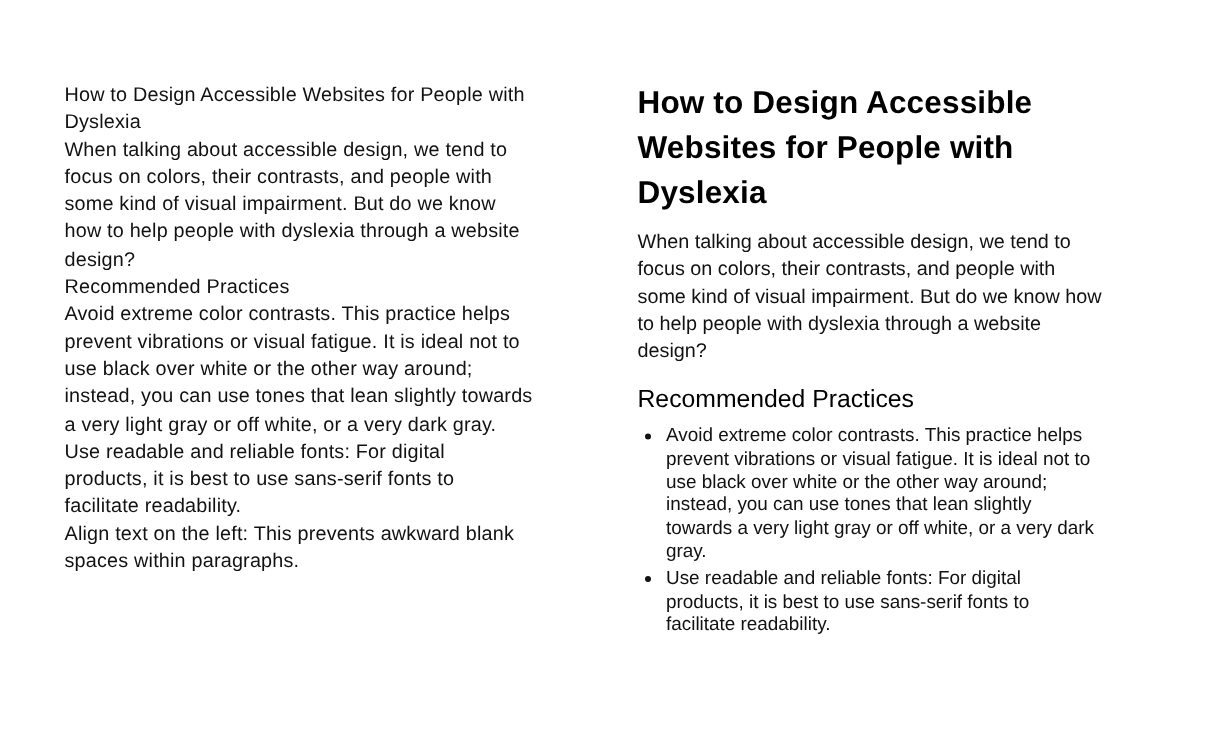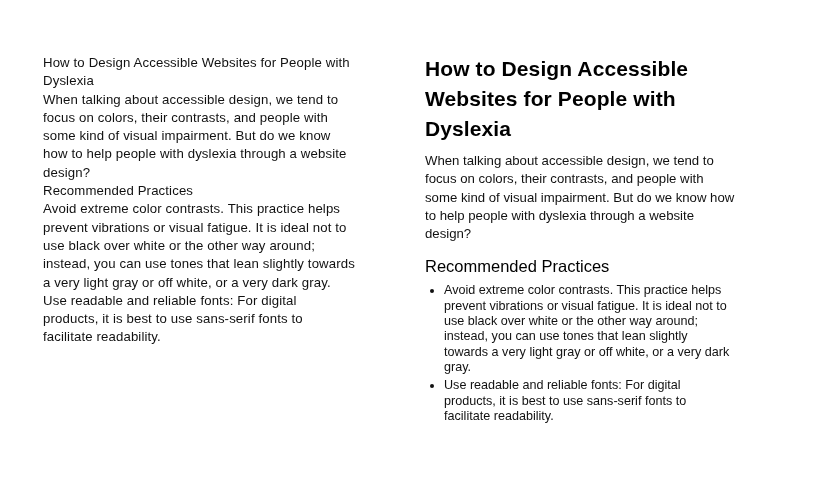--- a/index.html
+++ b/index.html
@@ -83,20 +83,21 @@
 <body>
 
 <div class="page">
 
   <div class="left-col">
     <p class="line para">How to Design Accessible Websites for People with Dyslexia</p>
     <p class="line para">When talking about accessible design, we tend to focus on colors, their contrasts, and people with some kind of visual impairment. But do we know how to help people with dyslexia through a website design?</p>
     <p class="line para">Recommended Practices</p>
     <p class="line para">Avoid extreme color contrasts. This practice helps prevent vibrations or visual fatigue. It is ideal not to use black over white or the other way around; instead, you can use tones that lean slightly towards a very light gray or off white, or a very dark gray.</p>
     <p class="line para">Use readable and reliable fonts: For digital products, it is best to use sans-serif fonts to facilitate readability.</p>
+    <p class="line para">Align text on the left: This prevents awkward blank spaces within paragraphs.</p>
   </div>
 
   <div class="right-col">
     <h1 class="right-title">How to Design Accessible Websites for People with Dyslexia</h1>
     <p class="right-para">When talking about accessible design, we tend to focus on colors, their contrasts, and people with some kind of visual impairment. But do we know how to help people with dyslexia through a website design?</p>
     <h2 class="right-subtitle">Recommended Practices</h2>
     <ul class="right-list">
       <li>Avoid extreme color contrasts. This practice helps prevent vibrations or visual fatigue. It is ideal not to use black over white or the other way around; instead, you can use tones that lean slightly towards a very light gray or off white, or a very dark gray.</li>
       <li>Use readable and reliable fonts: For digital products, it is best to use sans-serif fonts to facilitate readability.</li>
     </ul>

